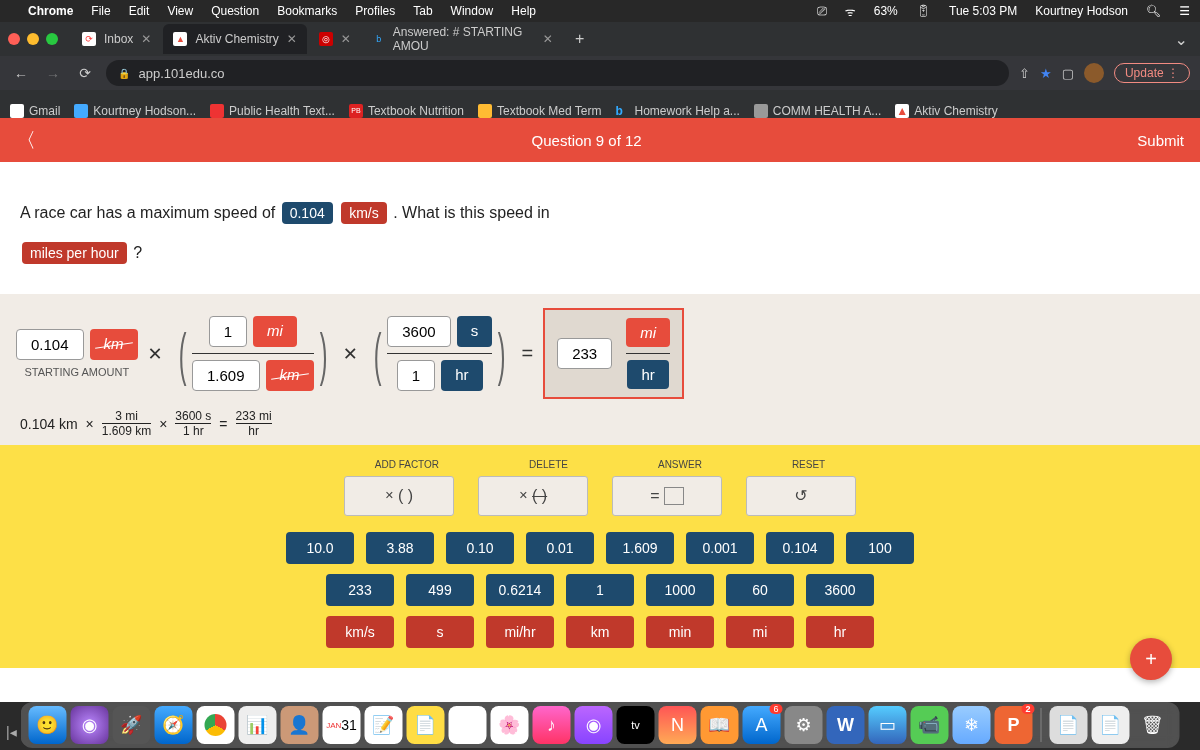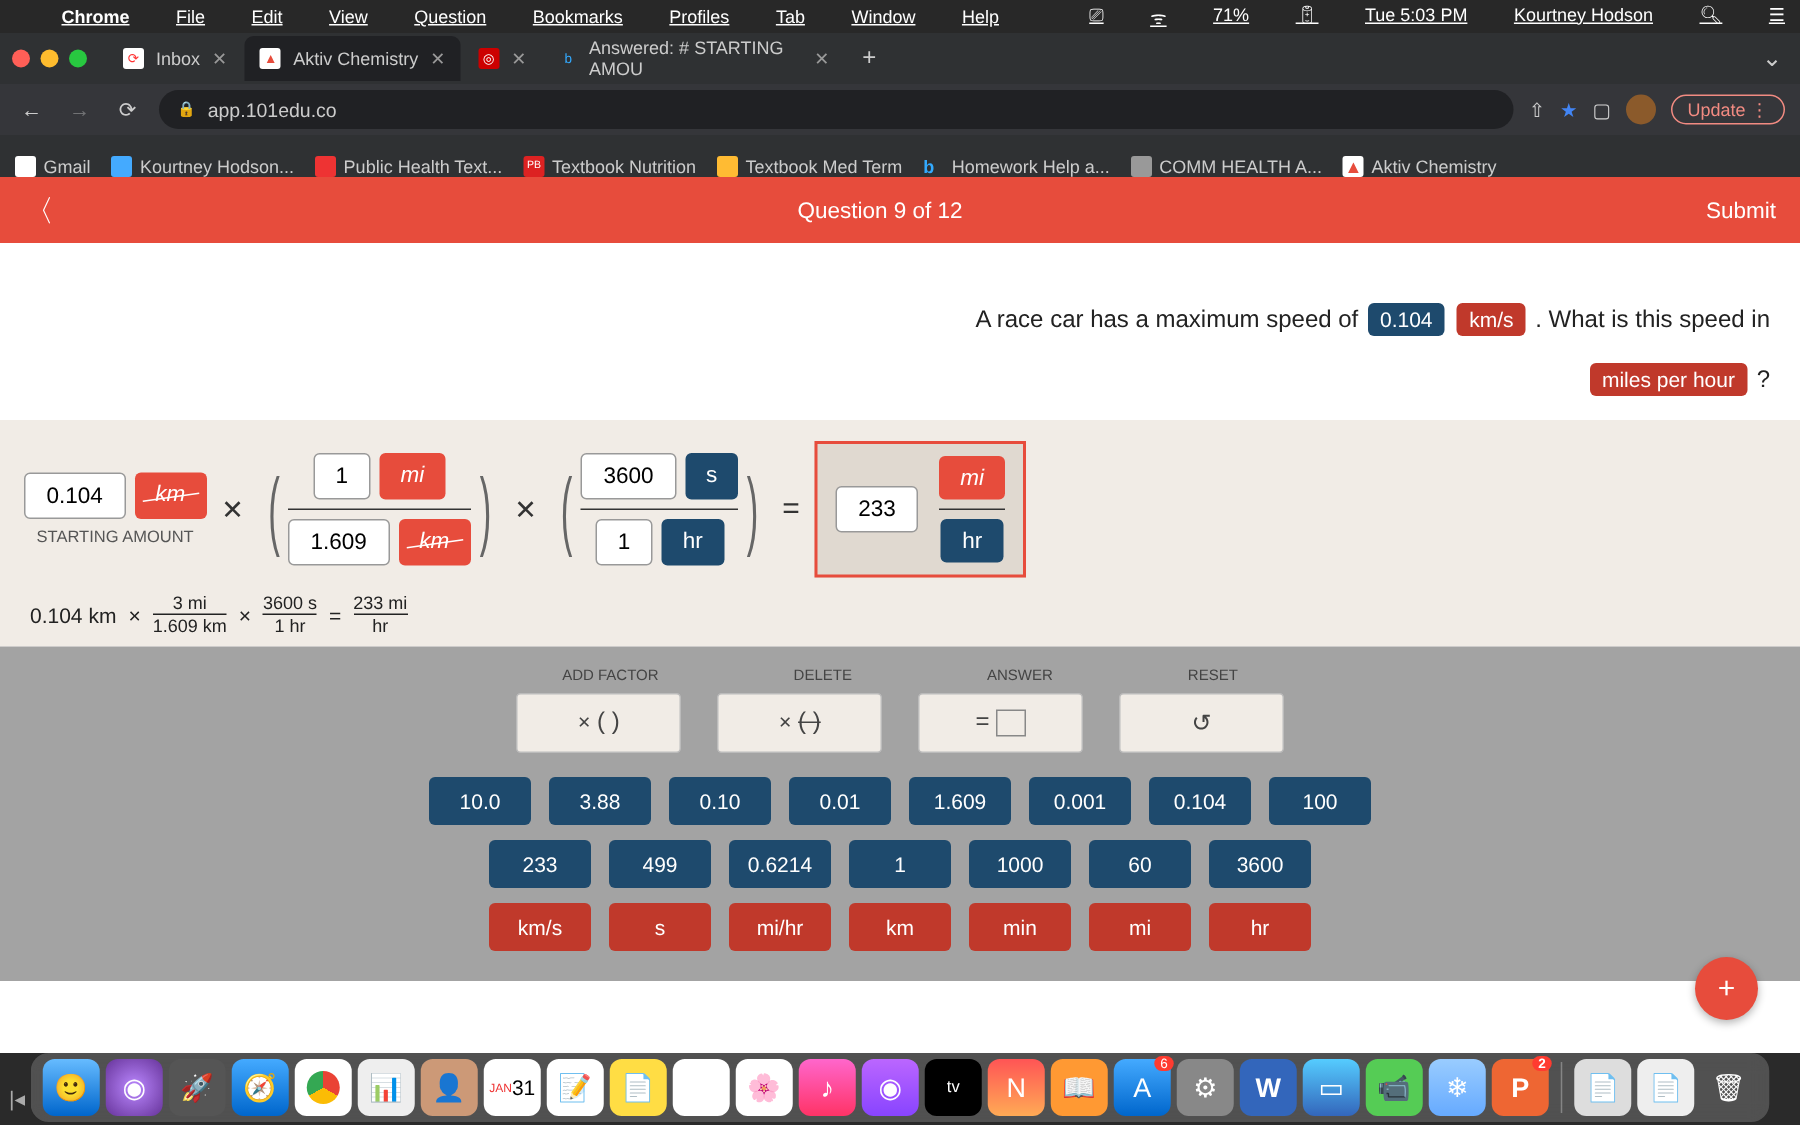--- a/index.html
+++ b/index.html
@@ -1,20 +1,20 @@
 <!DOCTYPE html>
 <html><head>
 <meta charset="utf-8">
 <style>
 * { margin:0; padding:0; box-sizing:border-box; font-family:-apple-system,BlinkMacSystemFont,"Segoe UI",Helvetica,Arial,sans-serif; }
 body { width:1200px; height:750px; background:#2a2a2a; overflow:hidden; position:relative; }
 
 
 .menubar { height:22px; background:rgba(40,40,40,0.9); color:#fff; display:flex; align-items:center; padding:0 10px; font-size:12px; justify-content:space-between; }
-.menubar-left, .menubar-right { display:flex; align-items:flex-start; gap:31px;text-decoration:underline; }
+.menubar-left, .menubar-right { display:flex; align-items:center; gap:18px; }
 .menubar-left span:first-child { font-weight:600; }
 .apple { font-size:13px; }
 
 
 .chrome { background:#2f3133; }
 .tabstrip { height:34px; display:flex; align-items:center; padding-left:8px; gap:2px; }
 .traffic { display:flex; gap:7px; margin-right:12px; }
 .traffic span { width:12px; height:12px; border-radius:50%; display:inline-block; }
 .tr-r{background:#ff5f57}.tr-y{background:#febc2e}.tr-g{background:#28c840}
 .tab { height:30px; background:#202124; color:#ccc; display:flex; align-items:center; padding:0 10px; font-size:12px; border-radius:6px 6px 0 0; gap:8px; max-width:200px; }
@@ -34,21 +34,21 @@
 .bm { display:flex; align-items:center; gap:5px; }
 .bm .ico { width:14px; height:14px; border-radius:2px; display:inline-block; }
 
 
 .app-header { height:44px; background:#e74c3c; color:#fff; display:flex; align-items:center; justify-content:space-between; padding:0 16px; font-size:15px; }
 .back-chevron { font-size:20px; font-weight:300; }
 .submit { font-size:15px; }
 
 
 .content { background:#fff; height:calc(750px - 22px - 34px - 34px - 28px - 44px - 48px); overflow:hidden; position:relative; }
-.question-area { text-align:right; padding:40px 20px 16px; font-size:16px; color:#222; }
+.question-area { text-align:left; padding:40px 20px 30px; font-size:16px; color:#222; }
 .pill { display:inline-block; padding:3px 8px; border-radius:4px; color:#fff; margin:0 2px; font-size:14px; }
 .pill-blue { background:#1e4a6d; }
 .pill-red { background:#c0392b; }
 
 
 .work-area { background:#f1ece6; padding:14px 16px 6px; }
 .equation-row { display:flex; align-items:center; gap:10px; }
 .start-box { text-align:center; }
 .start-vals { display:flex; gap:6px; }
 .val-box { border:1px solid #999; background:#fff; padding:6px 14px; border-radius:4px; font-size:15px; }
@@ -65,21 +65,21 @@
 .frac-row { display:flex; gap:6px; }
 .frac hr { width:100%; border:none; border-top:1.5px solid #333; margin:2px 0; }
 
 .answer-box { border:2px solid #e74c3c; background:#e0d9d0; padding:8px 12px; display:flex; align-items:center; gap:14px; }
 
 .readout { font-size:14px; color:#222; display:flex; align-items:center; gap:8px; padding:10px 4px 0; }
 .mini-frac { display:inline-flex; flex-direction:column; align-items:center; font-size:12px; line-height:1.2; }
 .mini-frac .bar { border-top:1px solid #222; width:100%; }
 
 
-.controls { background:#a3a3a3; padding:14px 20px 10px; text-align:center; }
+.controls { background:#fde047; padding:14px 20px 10px; text-align:center; }
 .ctrl-hdrs { display:flex; justify-content:center; gap:90px; font-size:10px; color:#444; margin-bottom:6px; }
 .ctrl-boxes { display:flex; justify-content:center; gap:24px; margin-bottom:16px; }
 .ctrl-box { width:110px; height:40px; border:1px solid #bbb; background:#f1ece6; border-radius:3px; display:flex; align-items:center; justify-content:center; font-size:16px; color:#444; gap:4px; }
 .ctrl-box .sm { font-size:11px; }
 
 .btn-row { display:flex; justify-content:center; gap:12px; margin-bottom:10px; }
 .nbtn { min-width:68px; padding:8px 12px; border-radius:4px; color:#fff; font-size:14px; }
 .nbtn.navy { background:#1e4a6d; }
 .nbtn.red { background:#c0392b; }
 
@@ -108,21 +108,21 @@
     <span>Question</span>
     <span>Bookmarks</span>
     <span>Profiles</span>
     <span>Tab</span>
     <span>Window</span>
     <span>Help</span>
   </div>
   <div class="menubar-right">
     <span>⎚</span>
     <span>ᯤ</span>
-    <span>71%</span>
+    <span>63%</span>
     <span>🔋︎</span>
     <span>Tue 5:03 PM</span>
     <span>Kourtney Hodson</span>
     <span>🔍︎</span>
     <span>☰</span>
   </div>
 </div>
 
 <div class="chrome">
   <div class="tabstrip">

